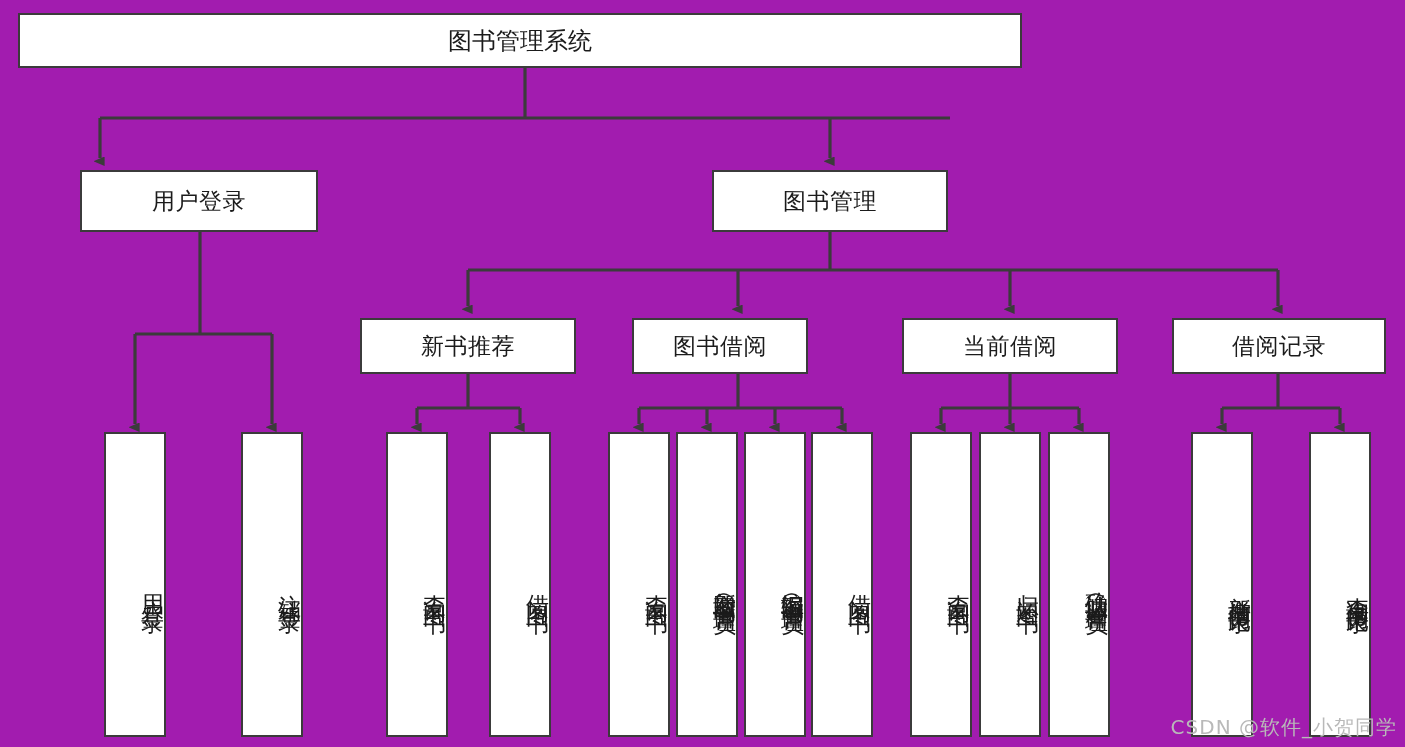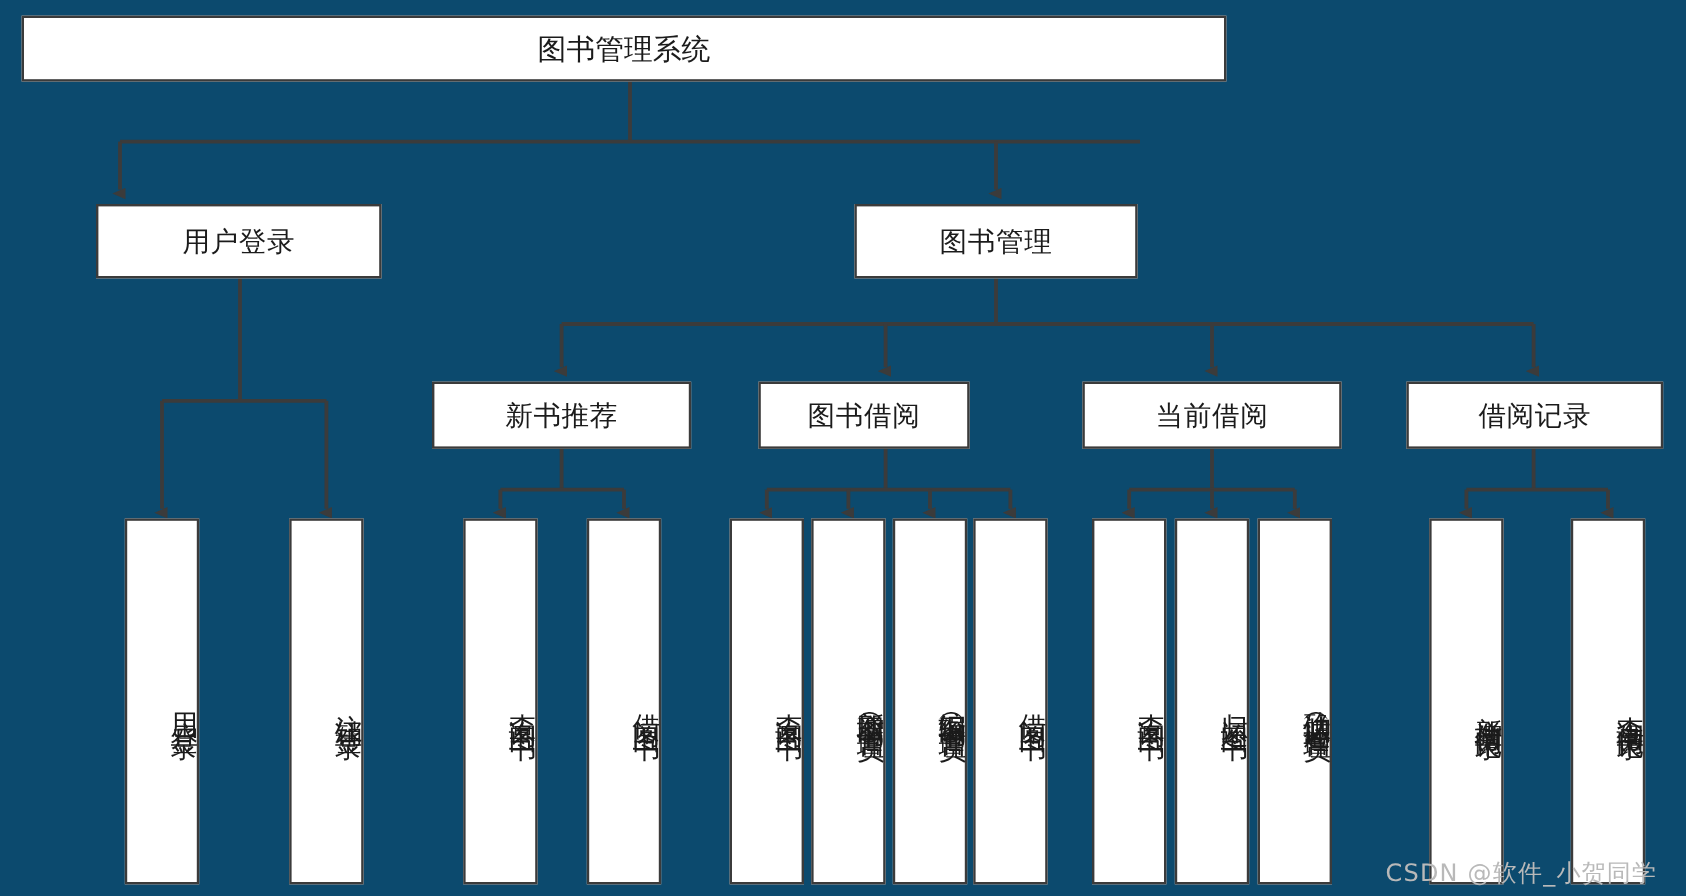--- a/index.html
+++ b/index.html
@@ -8,21 +8,21 @@
     padding: 0;
     background: #ffffff;
   }
   body {
     font-family: "DejaVu Sans", "Liberation Sans", sans-serif;
   }
   #diagram-root {
     position: relative;
     width: 1405px;
     height: 747px;
-    background: #0c4a6e;
+    background: #a21caf;
     overflow: hidden;
   }
   #connector-layer {
     position: absolute;
     left: 0;
     top: 0;
     width: 1405px;
     height: 747px;
     pointer-events: none;
   }
@@ -51,21 +51,21 @@
     line-height: 1;
     padding-top: 6px;
     align-items: flex-start;
     justify-content: center;
   }
   .node-v.tall-text {
     letter-spacing: 3px;
   }
   .watermark {
     position: absolute;
-    right: 24px;
+    right: 8px;
     bottom: 6px;
     font-size: 20px;
     color: #b9b9b9;
     white-space: nowrap;
     letter-spacing: 1px;
   }
 </style>
 </head>
 <body>
 

